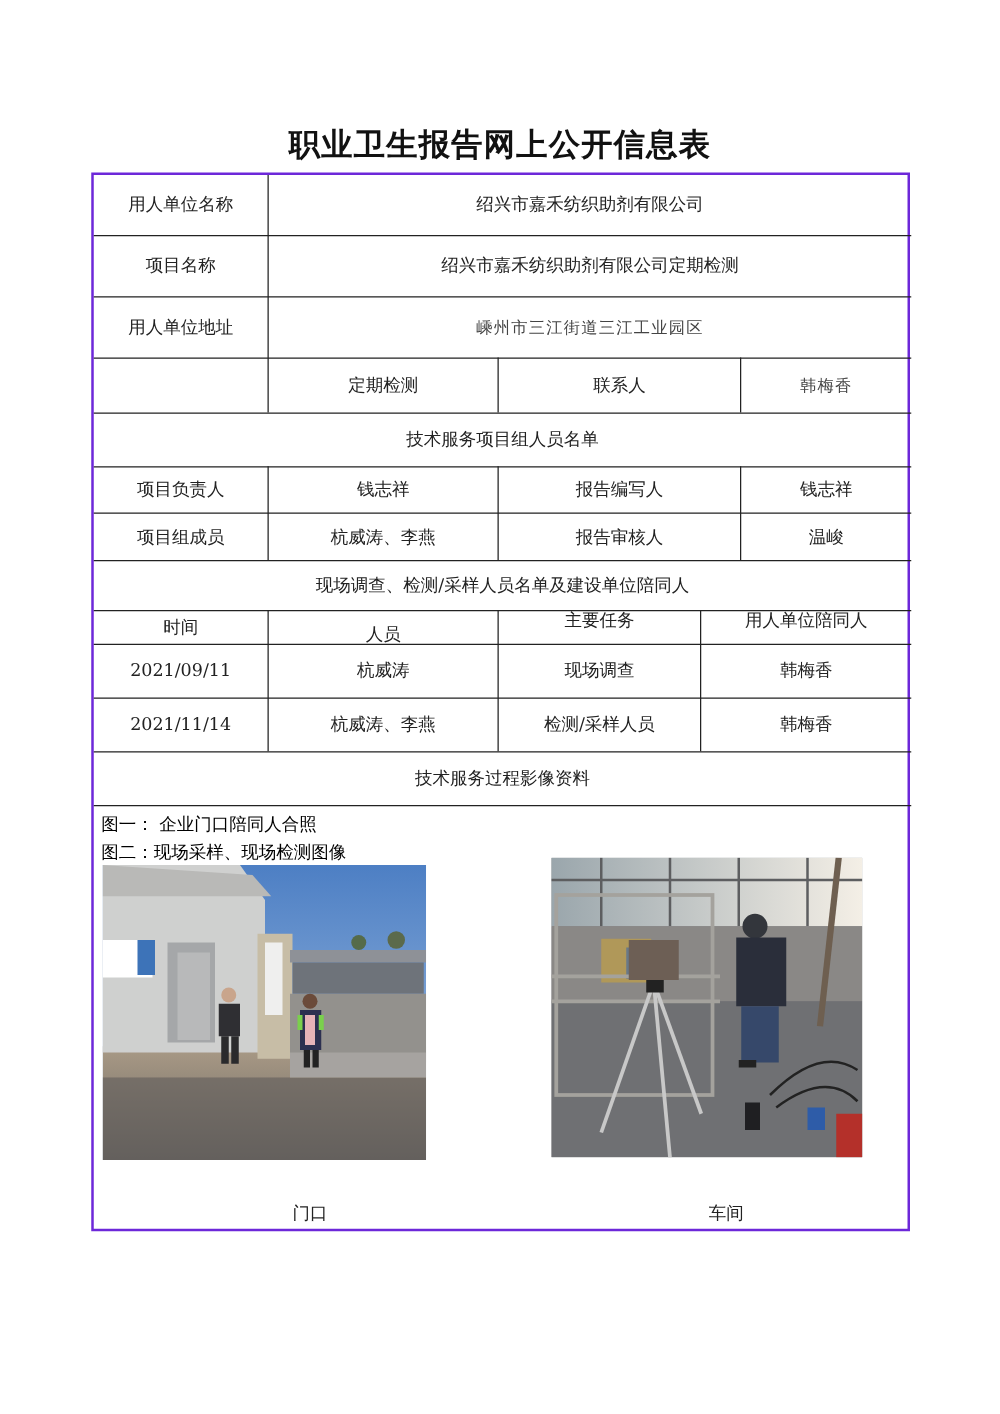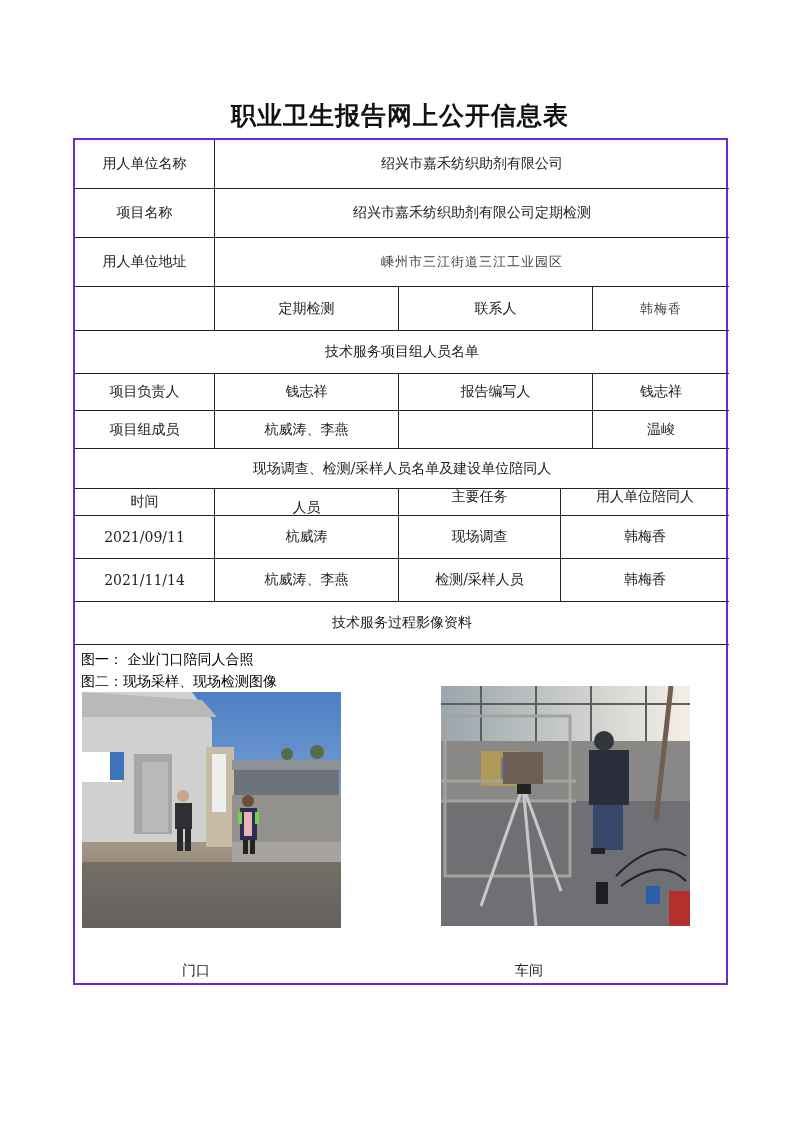--- a/index.html
+++ b/index.html
@@ -10,21 +10,21 @@
            font-family: "DejaVu Sans", "Liberation Sans", sans-serif; }
   .tbl { position:absolute; left:73px; top:138px; width:655px; height:847px;
          border:2px solid #6d28d9; box-sizing:border-box; }
   .hl { position:absolute; height:0; border-top:1px solid #222; }
   .vl { position:absolute; width:0; border-left:1px solid #222; }
   .cell { position:absolute; display:flex; align-items:center; justify-content:center;
           font-size:14px; color:#222; text-align:center; white-space:nowrap; }
   .cell.light { color:#444; letter-spacing:1px; font-size:13px; }
   .note { position:absolute; font-size:14px; color:#000000; white-space:nowrap; }
   .photo { position:absolute; overflow:hidden; }
-  .cap { position:absolute; font-size:14px; color:#222; text-align:left; }
+  .cap { position:absolute; font-size:14px; color:#222; text-align:right; }
 </style>
 </head>
 <body>
 
 <div class="title">职业卫生报告网上公开信息表</div>
 
 <div class="tbl">
 
   <div class="hl" style="left:0;width:654px;top:48px"></div>
   <div class="hl" style="left:0;width:654px;top:97px"></div>
@@ -62,20 +62,21 @@
   <div class="cell" style="left:324px;top:147px;width:193px;height:43px">联系人</div>
   <div class="cell light" style="left:518px;top:147px;width:136px;height:43px">韩梅香</div>
 
   <div class="cell" style="left:0;top:191px;width:654px;height:42px">技术服务项目组人员名单</div>
   <div class="cell" style="left:0;top:234px;width:139px;height:36px">项目负责人</div>
   <div class="cell" style="left:140px;top:234px;width:183px;height:36px">钱志祥</div>
   <div class="cell" style="left:324px;top:234px;width:193px;height:36px">报告编写人</div>
   <div class="cell" style="left:518px;top:234px;width:136px;height:36px">钱志祥</div>
   <div class="cell" style="left:0;top:271px;width:139px;height:37px">项目组成员</div>
   <div class="cell" style="left:140px;top:271px;width:183px;height:37px">杭威涛、李燕</div>
+  <div class="cell" style="left:324px;top:271px;width:193px;height:37px">报告审核人</div>
   <div class="cell" style="left:518px;top:271px;width:136px;height:37px">温峻</div>
 
   <div class="cell" style="left:0;top:309px;width:654px;height:39px">现场调查、检测/采样人员名单及建设单位陪同人</div>
   <div class="cell" style="left:0;top:349px;width:139px;height:26px">时间</div>
   <div class="cell" style="left:140px;top:355px;width:183px;height:26px">人员</div>
   <div class="cell" style="left:324px;top:344px;width:161px;height:26px">主要任务</div>
   <div class="cell" style="left:486px;top:344px;width:168px;height:26px">用人单位陪同人</div>
 
   <div class="cell" style="left:0;top:376px;width:139px;height:42px">2021/09/11</div>
   <div class="cell" style="left:140px;top:376px;width:183px;height:42px">杭威涛</div>

